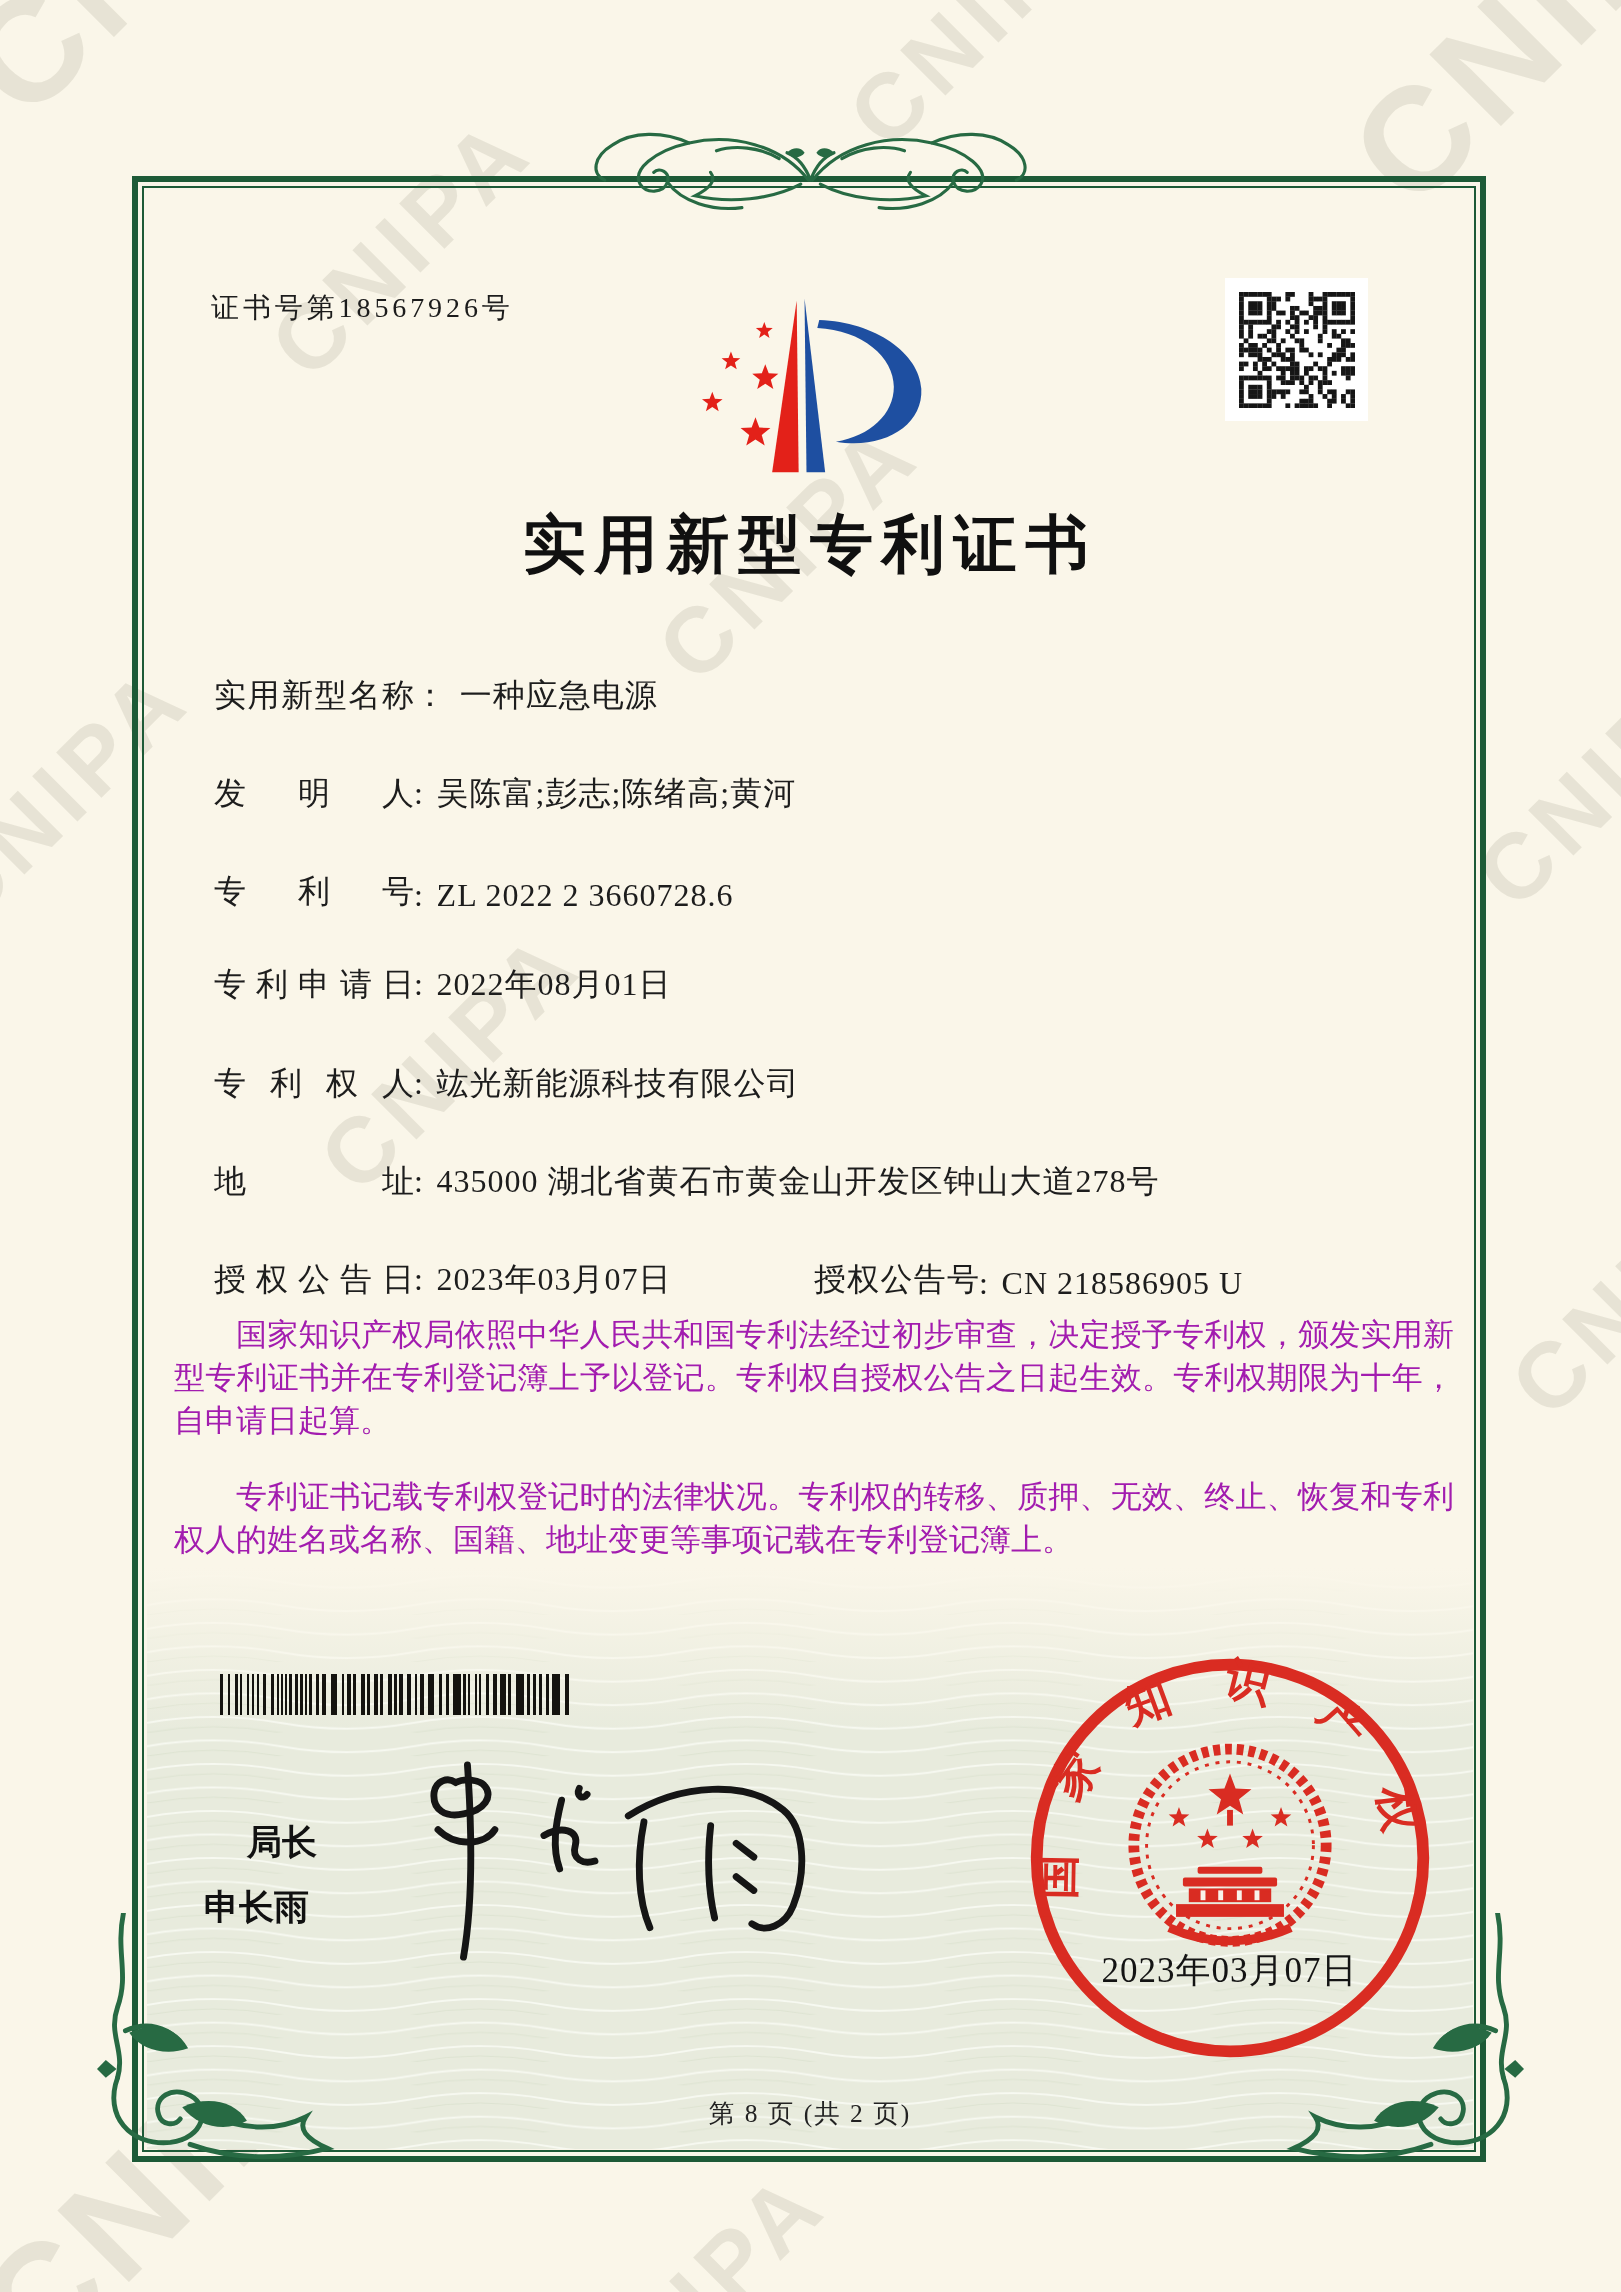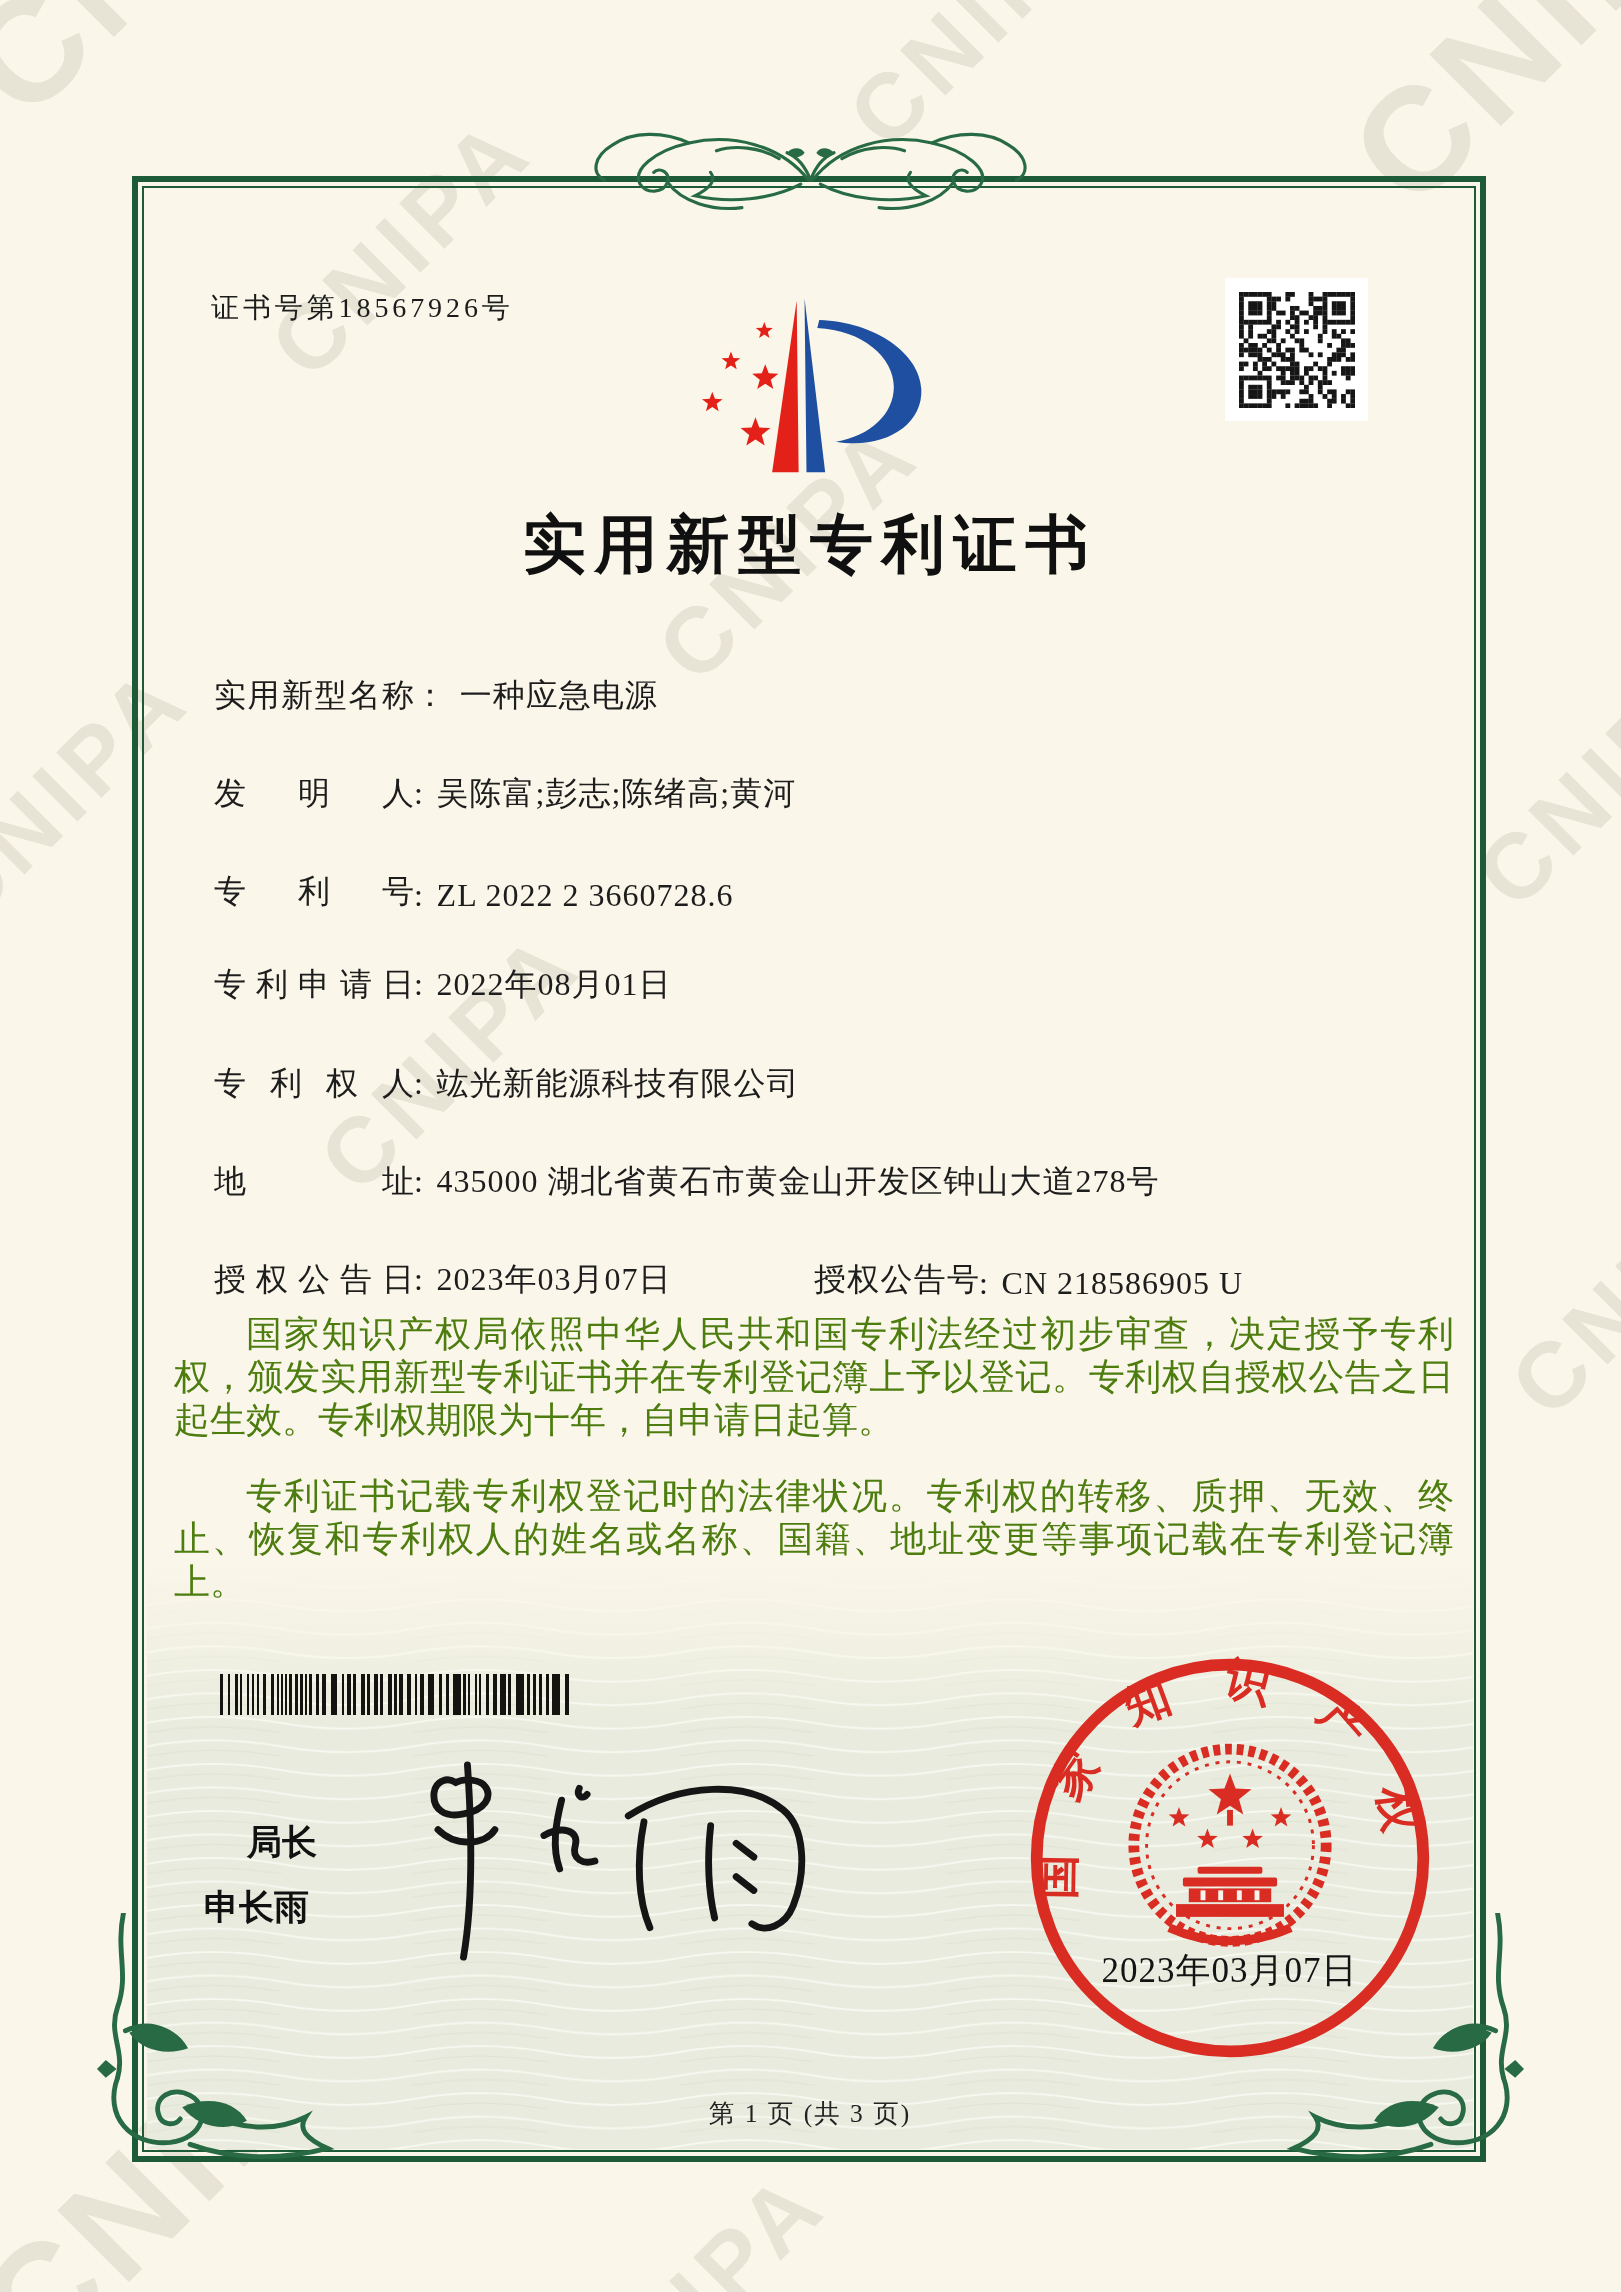--- a/index.html
+++ b/index.html
@@ -32,22 +32,22 @@
   .title{position:absolute;left:132px;top:502px;width:1356px;text-align:center;font-size:63px;font-weight:bold;
          letter-spacing:8.8px;color:#101010;z-index:3;}
 
   .field-row{position:absolute;left:214px;width:1264px;font-size:32px;color:#1d1d1d;z-index:3;white-space:nowrap;}
   .jlabel{display:inline-flex;justify-content:space-between;width:200px;vertical-align:bottom;}
   .jlabel-narrow{width:165px;}
   .fcolon{display:inline-block;margin-right:13.7px;}
   .fvalue{letter-spacing:1px;}
   .pair2{position:absolute;left:600px;top:0;}
 
-  .body-text{position:absolute;left:174px;top:1313px;width:1280px;font-size:36px;line-height:43px;
-             color:#4d7c0f;text-align:justify;z-index:3;}
+  .body-text{position:absolute;left:174px;top:1313px;width:1280px;font-size:31px;line-height:43px;
+             color:#a21caf;text-align:justify;z-index:3;}
   .body-text p{margin:0;text-indent:2em;}
   .body-text p + p{margin-top:33px;}
 
   .barcode{position:absolute;left:220px;top:1674px;width:359px;height:41px;z-index:3;}
   .barcode div{position:absolute;top:0;height:41px;background:#14130f;}
 
   .director-title{position:absolute;left:204px;top:1819px;font-size:35px;font-weight:bold;
                   font-family:"Liberation Sans","DejaVu Sans",sans-serif;color:#111;z-index:3;margin-left:43px;}
   .director-name{position:absolute;left:204px;top:1884px;font-size:35px;font-weight:bold;
                  font-family:"Liberation Sans","DejaVu Sans",sans-serif;color:#111;z-index:3;}
@@ -650,16 +650,16 @@
         <rect x="-30" y="46" width="5" height="10" fill="#faf4ec"></rect>
         <rect x="-12" y="46" width="5" height="10" fill="#faf4ec"></rect>
         <rect x="7" y="46" width="5" height="10" fill="#faf4ec"></rect>
         <rect x="25" y="46" width="5" height="10" fill="#faf4ec"></rect>
       </g>
       <path d="M-62,84 C-22,102 22,102 62,84" fill="none" stroke-width="9"></path>
     </g>
   </svg>
   <div class="seal-date">2023年03月07日</div>
 
-  <div class="page-footer">第 1 页 (共 3 页)</div>
+  <div class="page-footer">第 8 页 (共 2 页)</div>
 
 </div>
 
 
 </body></html>

